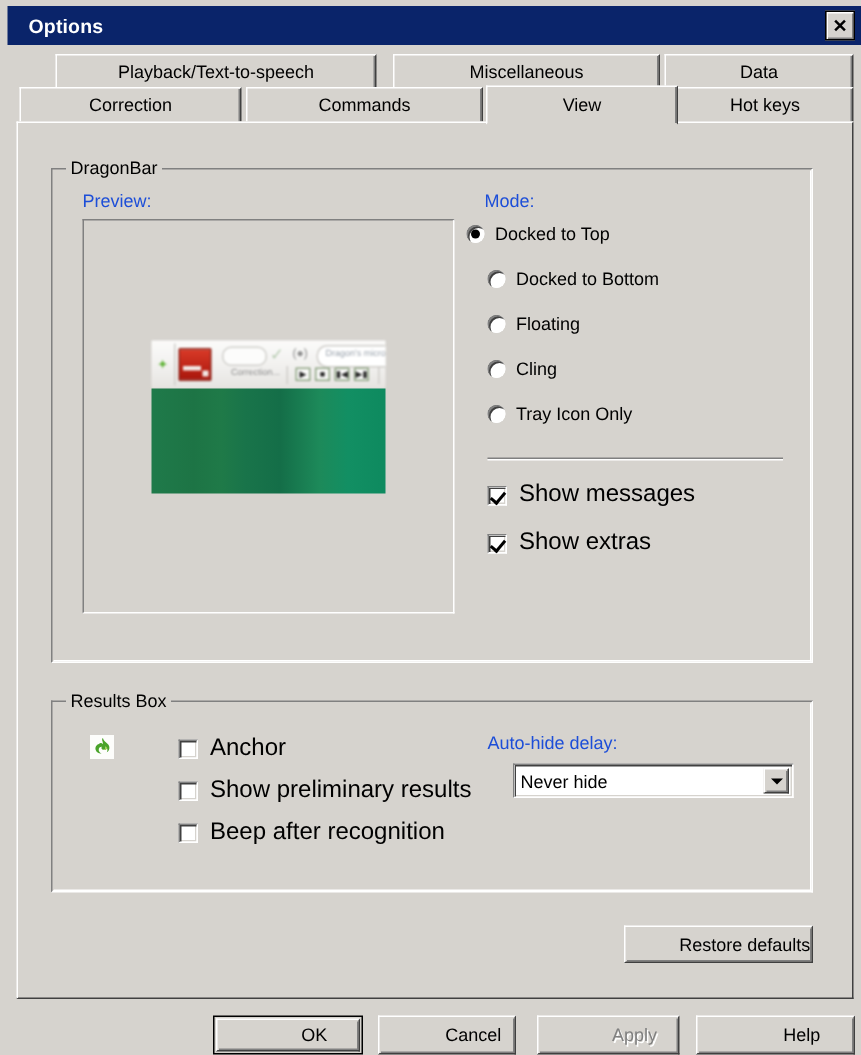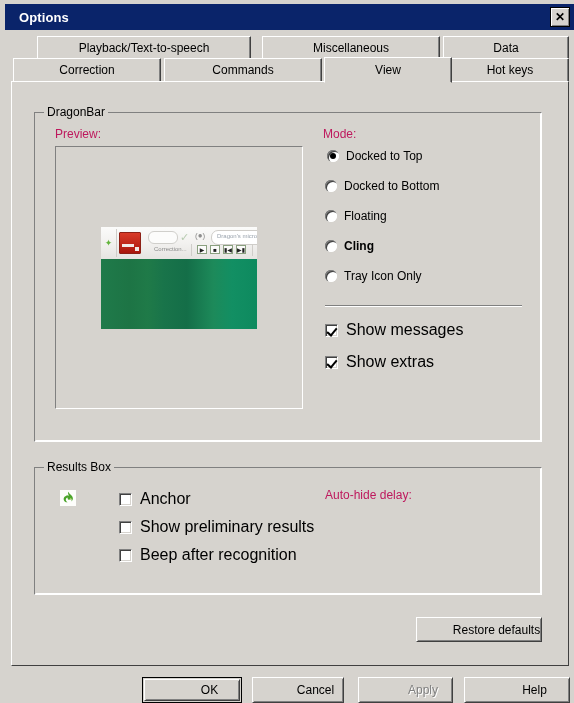--- a/index.html
+++ b/index.html
@@ -136,21 +136,21 @@
     left: 9px;
     background: #d6d3ce;
     padding: 0 3px;
     font-size: 12px;
     color: #000;
   }
 
   .plain-label {
     position: absolute;
     font-size: 12px;
-    color: #be185d;
+    color: #1d4ed8;
   }
 
   
   .preview-box {
     position: absolute;
     background: #d6d3ce;
     border: 1px solid #808080;
     border-right-color: #ffffff;
     border-bottom-color: #ffffff;
     box-sizing: border-box;
@@ -495,33 +495,33 @@
             <span class="db-btn">▮◀</span>
             <span class="db-btn">▶▮</span>
           </div>
           <span class="db-sep" style="left:151px;"></span>
         </div>
         <div class="preview-green"></div>
       </div>
 
       <span class="plain-label" style="left:288px;top:14px;">Mode:</span>
 
-      <div class="radio-row" style="left:292px;top:36px;">
+      <div class="radio-row" style="left:276px;top:36px;">
         <span class="radio checked"></span>
         <span>Docked to Top</span>
       </div>
       <div class="radio-row" style="left:290px;top:66px;">
         <span class="radio"></span>
         <span>Docked to Bottom</span>
       </div>
       <div class="radio-row" style="left:290px;top:96px;">
         <span class="radio"></span>
         <span>Floating</span>
       </div>
-      <div class="radio-row" style="left:290px;top:126px;font-weight:bold;">
+      <div class="radio-row" style="left:290px;top:126px;">
         <span class="radio"></span>
         <span>Cling</span>
       </div>
       <div class="radio-row" style="left:290px;top:156px;">
         <span class="radio"></span>
         <span>Tray Icon Only</span>
       </div>
 
       <div class="hsep" style="left:290px;top:192px;width:197px;"></div>
 
@@ -553,20 +553,26 @@
       <div class="check-row" style="left:84px;top:50px;">
         <span class="checkbox"></span>
         <span>Show preliminary results</span>
       </div>
       <div class="check-row" style="left:84px;top:78px;">
         <span class="checkbox"></span>
         <span>Beep after recognition</span>
       </div>
 
       <span class="plain-label" style="left:290px;top:20px;">Auto-hide delay:</span>
+      <div class="combo" style="left:307px;top:41px;width:187px;height:23px;">
+        <span class="combo-text">Never hide</span>
+        <span class="combo-arrow">
+          <span class="arrow-glyph"></span>
+        </span>
+      </div>
     </div>
 
     <div class="btn" style="left:404px;top:535px;width:126px;height:25px;">Restore defaults</div>
   </div>
 
   <div class="btn default" style="left:139px;top:675px;width:100px;height:26px;">
     <span class="btn-inner"></span>
     <span>OK</span>
   </div>
   <div class="btn" style="left:249px;top:675px;width:92px;height:26px;">Cancel</div>

